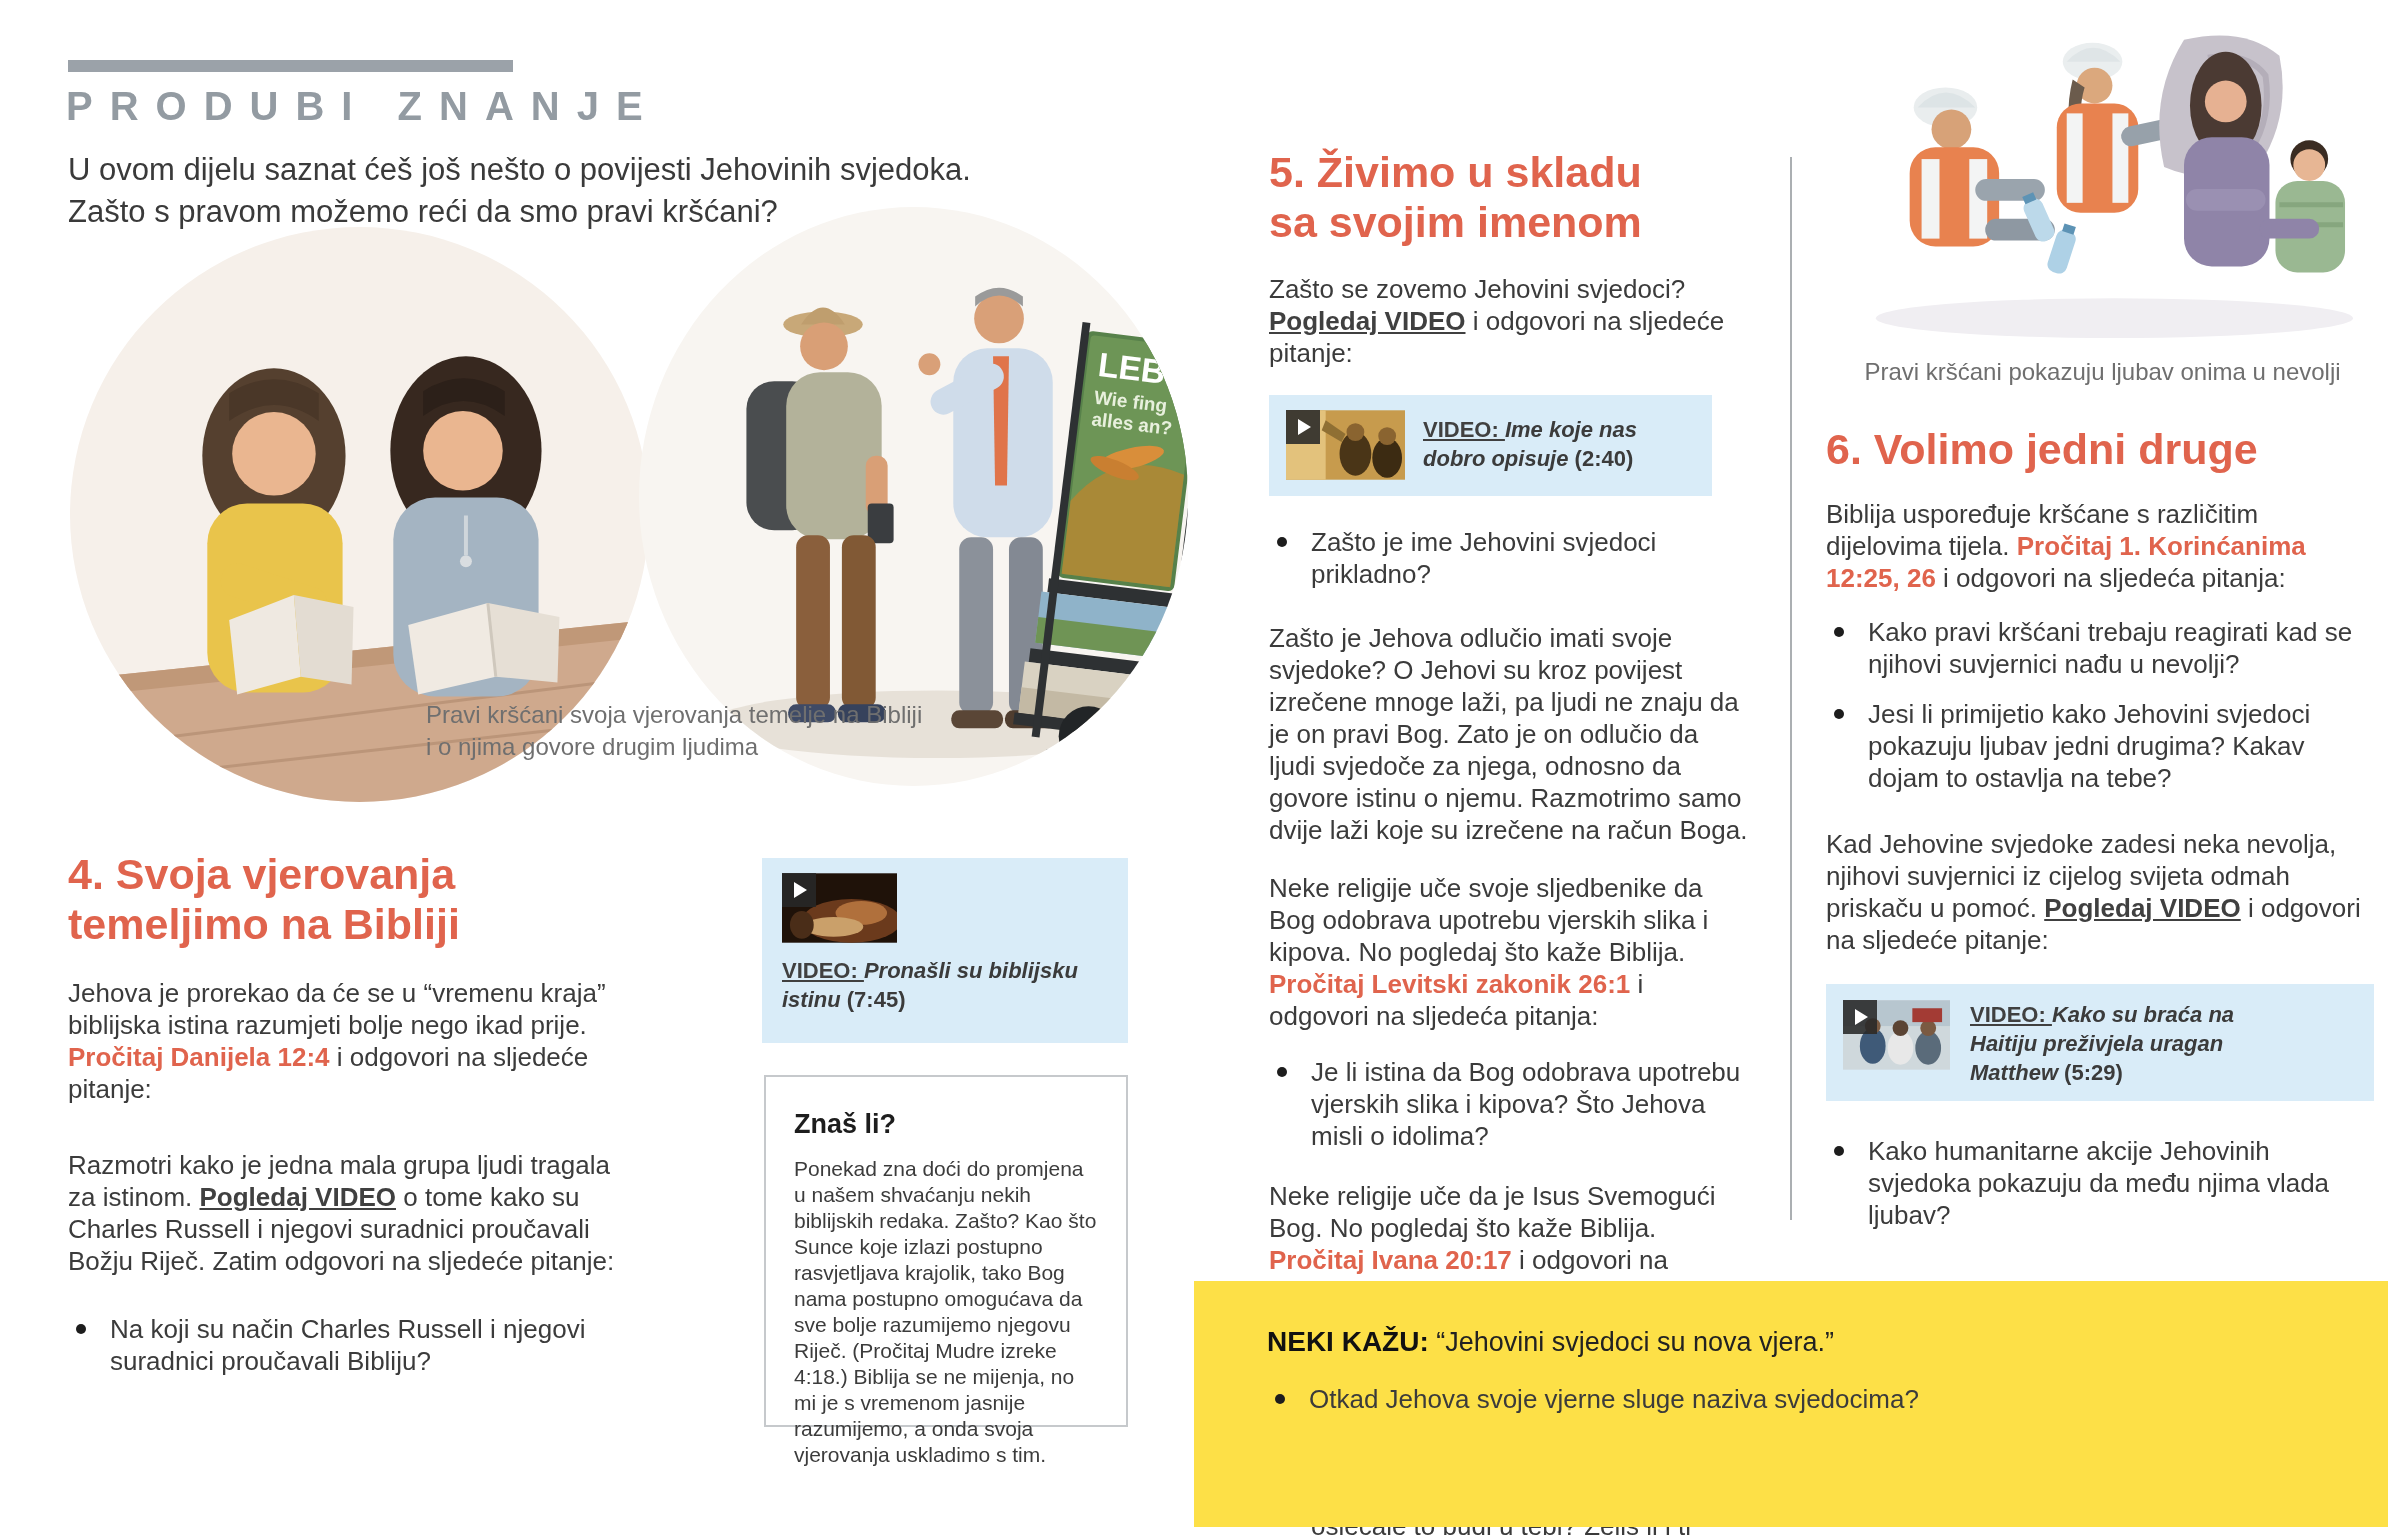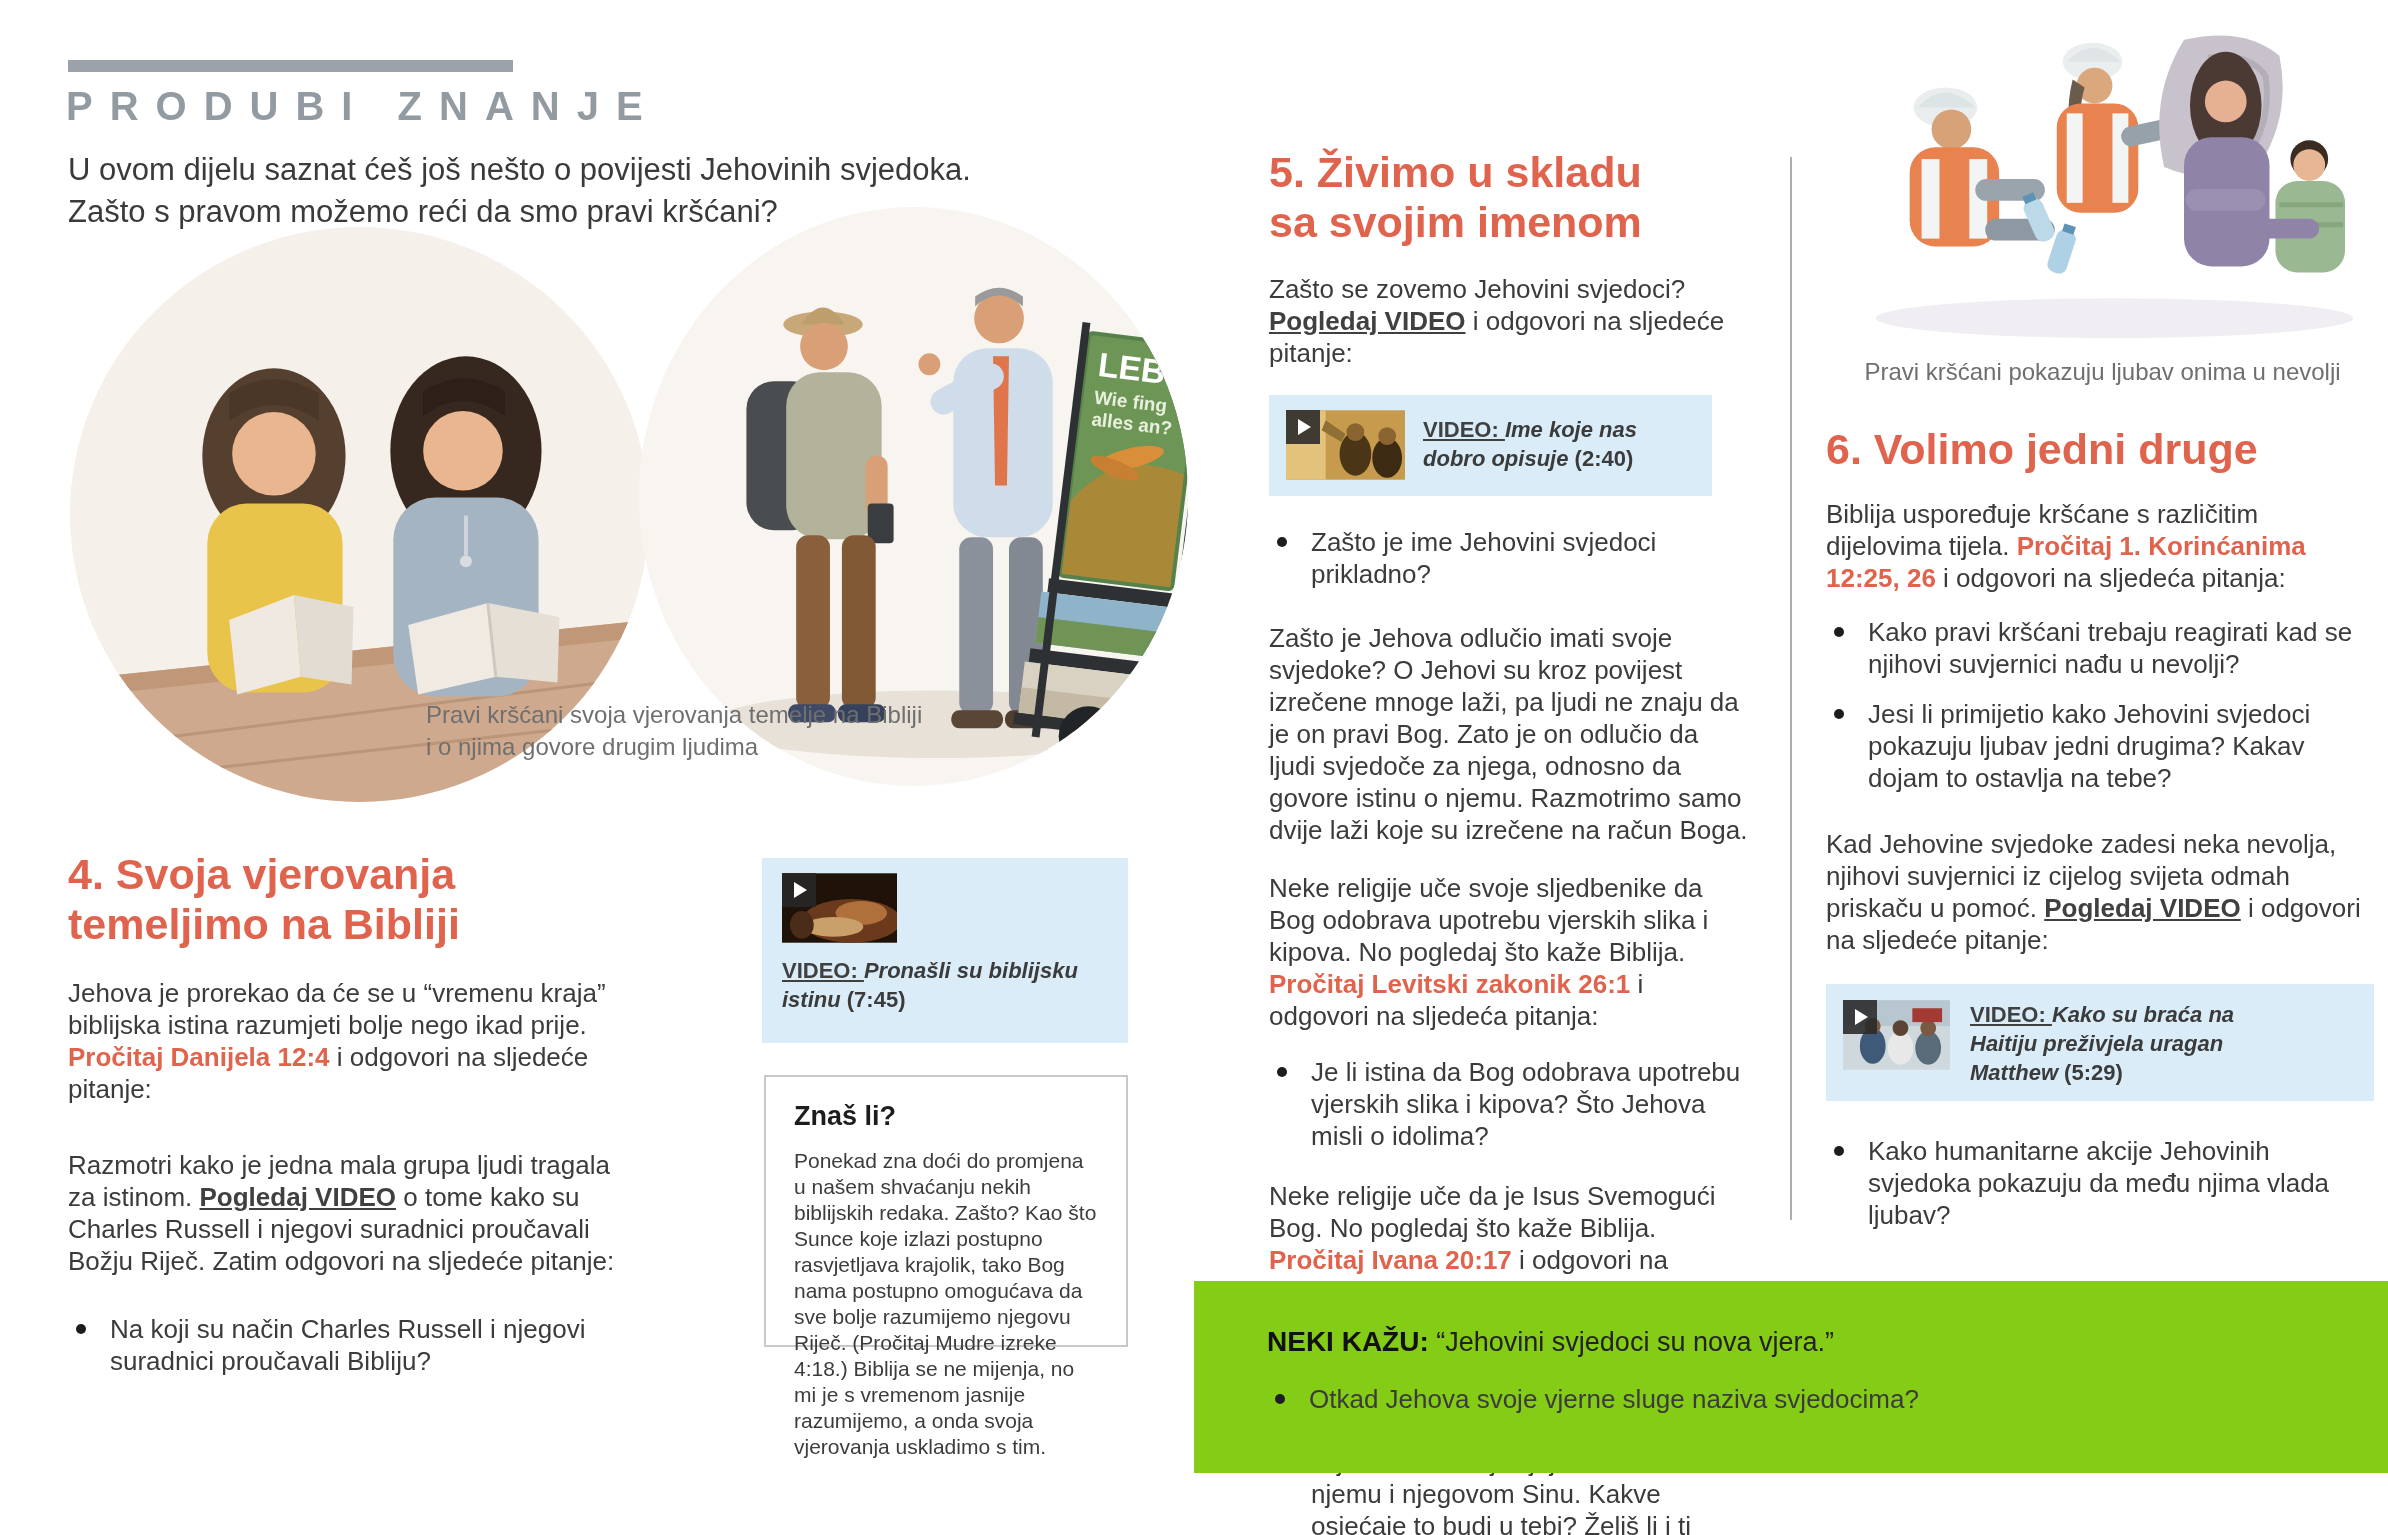--- a/index.html
+++ b/index.html
@@ -44,21 +44,21 @@
   .vbox{background:#d9ecf8;}
   .vbox1{left:762px;top:858px;width:366px;height:185px;}
   .vthumb{position:absolute;overflow:hidden;}
   .vthumb svg{display:block;}
   .playbadge{position:absolute;left:0;top:0;width:34px;height:34px;background:rgba(40,40,40,.88);
              display:flex;align-items:center;justify-content:center;}
   .playbadge .tri{width:0;height:0;border-left:13px solid #ffffff;border-top:8px solid transparent;border-bottom:8px solid transparent;margin-left:3px;}
   .vlabel{position:absolute;font-size:22px;line-height:29px;}
 
   
-  .znas{left:764px;top:1075px;width:364px;height:272px;background:#ffffff;border:2px solid #c6c9cc;box-sizing:border-box;padding:24px 28px;}
+  .znas{left:764px;top:1075px;width:364px;height:352px;background:#ffffff;border:2px solid #c6c9cc;box-sizing:border-box;padding:32px 28px;}
   .znas h3{margin:0 0 16px 0;font-size:27px;color:#1d1d1d;}
   .znas p{margin:0;font-size:21px;line-height:26px;color:#3c3c3c;}
 
   
   .midcol{left:1269px;top:147px;width:480px;}
   .midcol .p-top{margin-top:26px;}
   .vbox2{position:relative;margin-top:26px;width:443px;height:101px;}
   .midcol .p-gap{margin-top:32px;}
 
   
@@ -68,21 +68,21 @@
   .rightcol{left:1826px;top:10px;width:553px;}
   .relief-wrap{width:553px;height:330px;}
   .cap2{text-align:center;margin-top:16px;}
   .h6{margin-top:36px;}
   .rightcol .p1{margin-top:24px;}
   .rightcol .p2{margin-top:34px;}
   .vbox3{position:relative;margin-top:28px;width:548px;height:117px;}
   .rightcol .lastb{margin-top:34px;}
 
   
-  .somesay{left:1194px;top:1281px;width:1194px;height:192px;background:#84cc16;}
+  .somesay{left:1194px;top:1281px;width:1194px;height:246px;background:#fde047;}
   .somesay .inner{padding:44px 0 0 73px;}
   .ss-line{font-size:27px;line-height:34px;color:#222;}
   .ss-label{font-weight:bold;font-size:28px;color:#111;}
   .somesay .bullet{margin-top:24px;width:896px;}
 </style>
 </head>
 <body>
 
 <div id="page">
 

